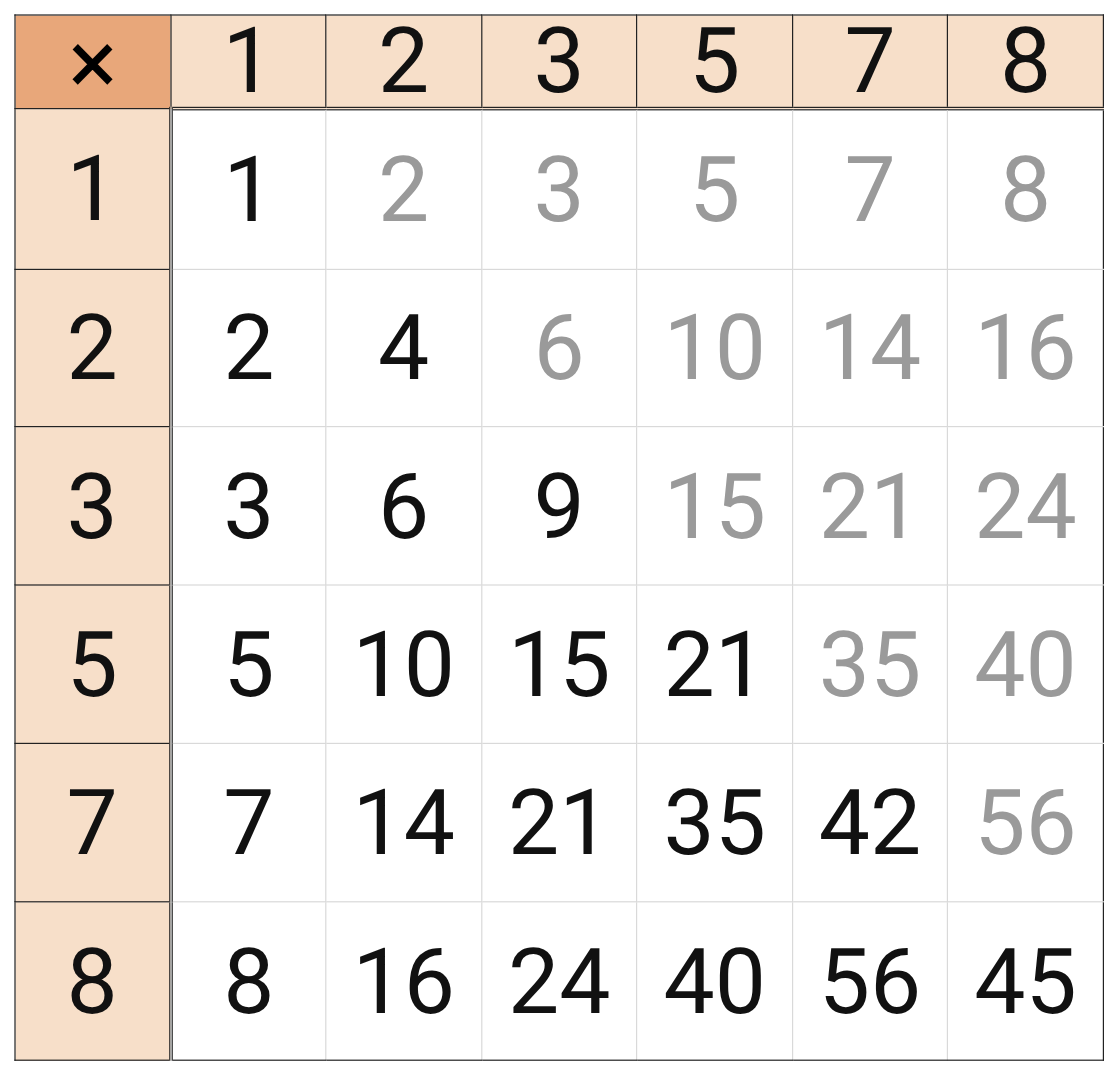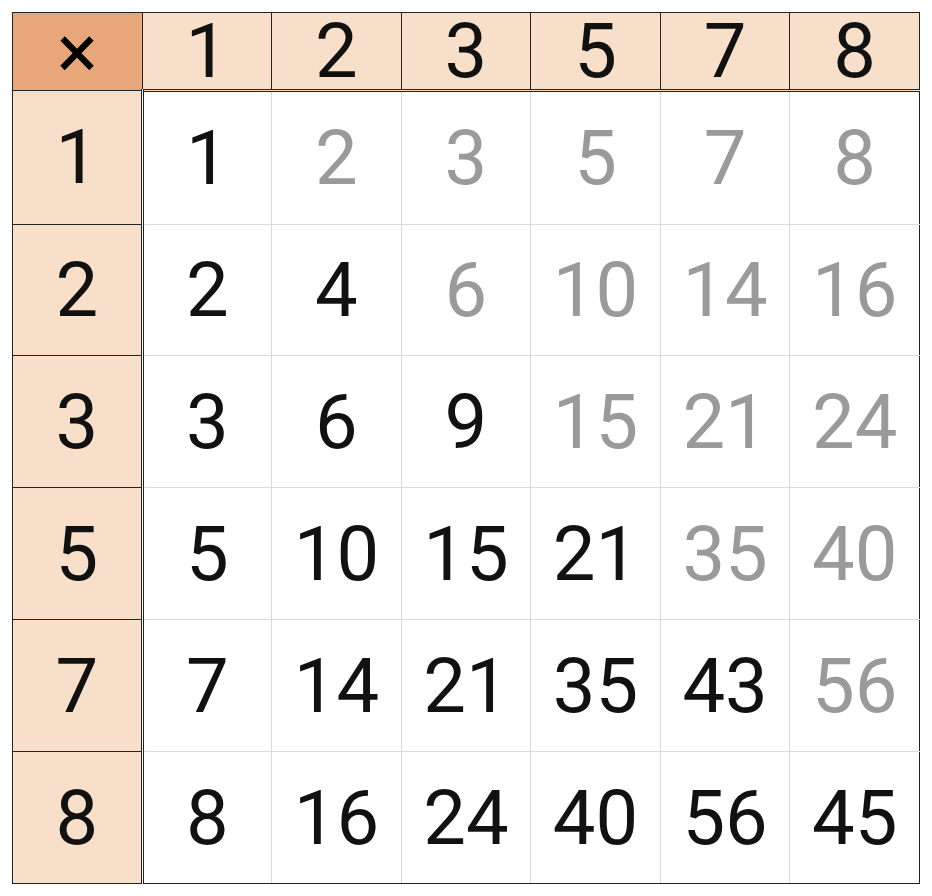--- a/index.html
+++ b/index.html
@@ -123,21 +123,21 @@
         <td class="data-cell">21</td>
         <td class="data-cell muted">35</td>
         <td class="data-cell muted">40</td>
       </tr>
       <tr>
         <th class="row-header">7</th>
         <td class="data-cell">7</td>
         <td class="data-cell">14</td>
         <td class="data-cell">21</td>
         <td class="data-cell">35</td>
-        <td class="data-cell">43</td>
+        <td class="data-cell">42</td>
         <td class="data-cell muted">56</td>
       </tr>
       <tr>
         <th class="row-header">8</th>
         <td class="data-cell">8</td>
         <td class="data-cell">16</td>
         <td class="data-cell">24</td>
         <td class="data-cell">40</td>
         <td class="data-cell">56</td>
         <td class="data-cell">45</td>

